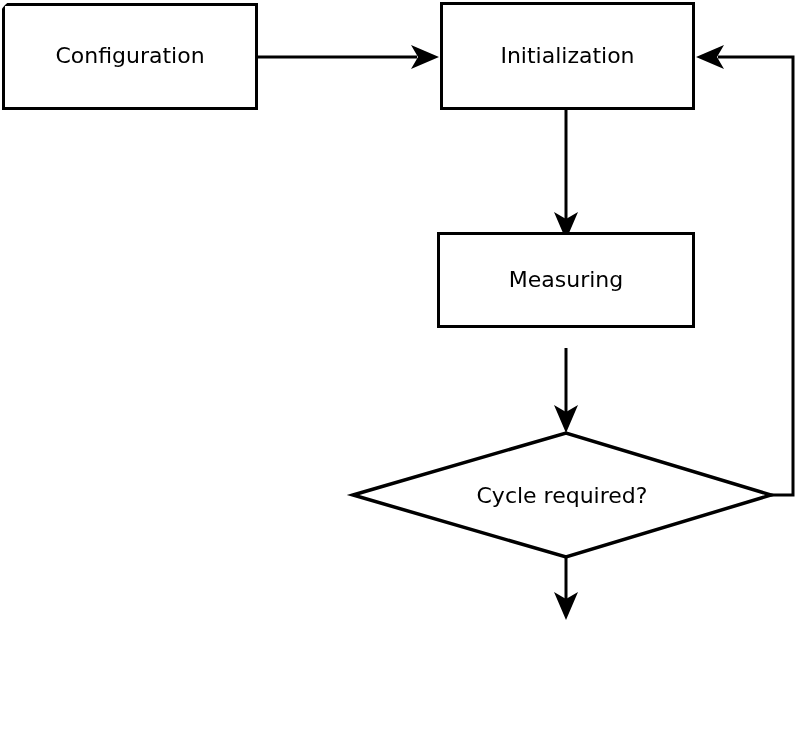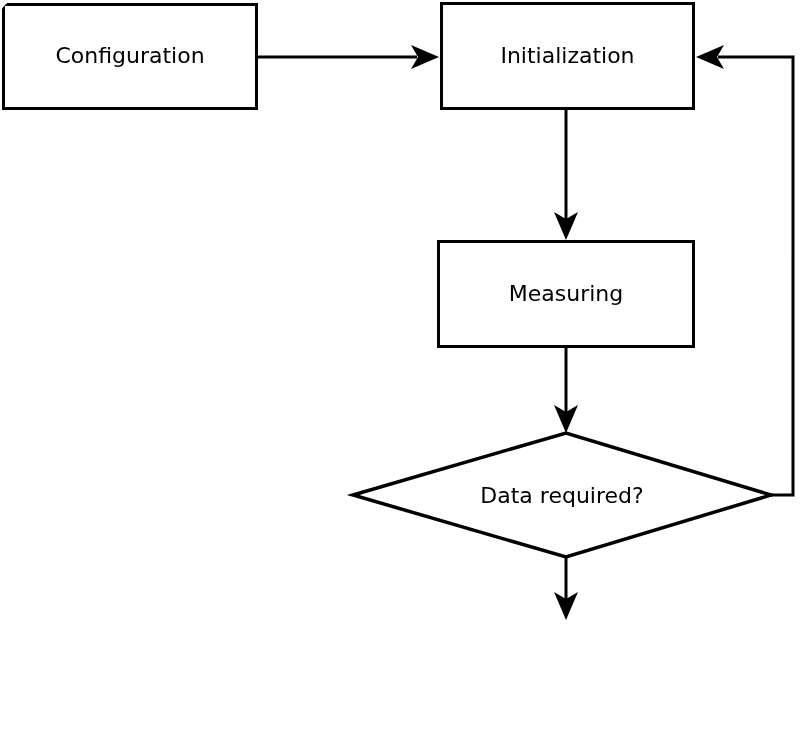--- a/index.html
+++ b/index.html
@@ -46,21 +46,21 @@
     background: #ffffff;
     display: flex;
     align-items: center;
     justify-content: center;
     font-size: 22px;
     line-height: 1.2;
     text-align: center;
   }
   .node-configuration { left: 2px;   top: 3px;   width: 256px; height: 107px; }
   .node-initialization{ left: 440px; top: 2px;   width: 255px; height: 108px; }
-  .node-measuring     { left: 437px; top: 240px; width: 258px; height: 108px; }
+  .node-measuring     { left: 437px; top: 232px; width: 258px; height: 96px; }
   .node-data-output   { left: 438px; top: 620px; width: 258px; height: 111px; }
   .diamond-label {
     position: absolute;
     left: 362px;
     top: 433px;
     width: 400px;
     height: 124px;
     display: flex;
     align-items: center;
     justify-content: center;
@@ -100,17 +100,17 @@
 
   <div class="node node-initialization">
     <span>Initialization</span>
   </div>
 
   <div class="node node-measuring">
     <span>Measuring</span>
   </div>
 
   <div class="diamond-label">
-    <span>Data required?</span>
+    <span>Cycle required?</span>
   </div>
 
 
 </div>
 
 </body></html>

